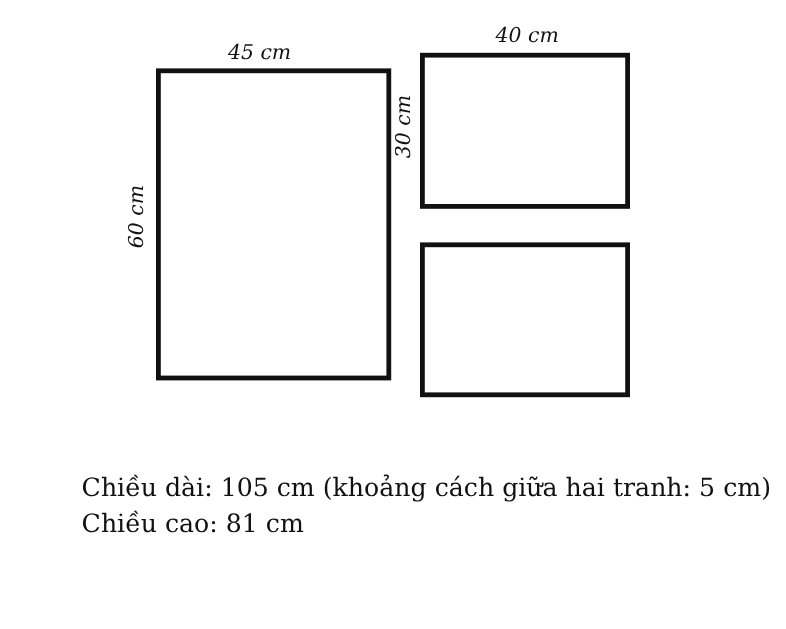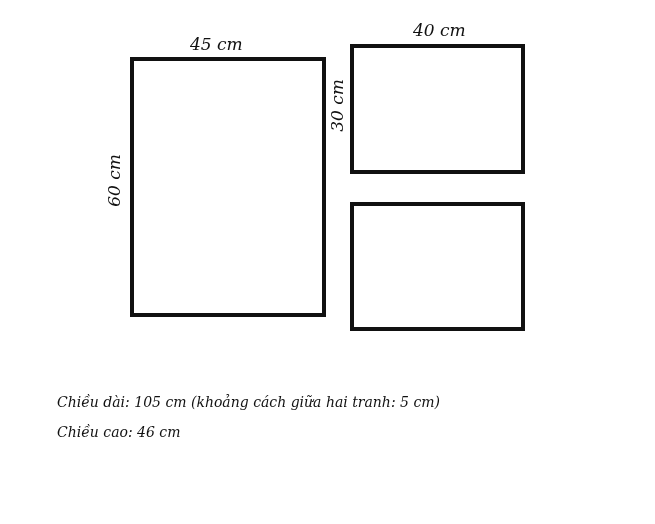--- a/index.html
+++ b/index.html
@@ -1,28 +1,28 @@
 <!DOCTYPE html>
 <html><head>
 <meta charset="utf-8">
 <style>
   html,body{margin:0;padding:0;}
   body{width:655px;height:524px;background:#ffffff;position:relative;overflow:hidden;
     font-family:"DejaVu Serif",serif;color:#111;}
   .frame{position:absolute;border:4px solid #111;box-sizing:border-box;background:#fff;}
   .lbl{position:absolute;font-style:italic;font-size:17px;white-space:nowrap;line-height:1;}
   .vert{transform:rotate(-90deg);transform-origin:center center;}
-  .note{position:absolute;left:57px;font-style:italic;font-size:14px;white-space:nowrap;}
+  .note{position:absolute;left:68px;font-size:21px;white-space:nowrap;}
 </style>
 </head>
 <body>
 
 <div class="frame" style="left:130px;top:57px;width:196px;height:260px;"></div>
 <div class="frame" style="left:350px;top:44px;width:175px;height:130px;"></div>
 <div class="frame" style="left:350px;top:202px;width:175px;height:129px;"></div>
 
 <div class="lbl" style="left:190px;top:36px;">45 cm</div>
 <div class="lbl vert" style="left:88px;top:172px;">60 cm</div>
 <div class="lbl" style="left:413px;top:22px;font-style:italic;">40 cm</div>
 <div class="lbl vert" style="left:311px;top:97px;">30 cm</div>
 
 <div class="note" style="top:394px;">Chiều dài: 105 cm (khoảng cách giữa hai tranh: 5 cm)</div>
-<div class="note" style="top:424px;">Chiều cao: 46 cm</div>
+<div class="note" style="top:424px;">Chiều cao: 81 cm</div>
 
 </body></html>

